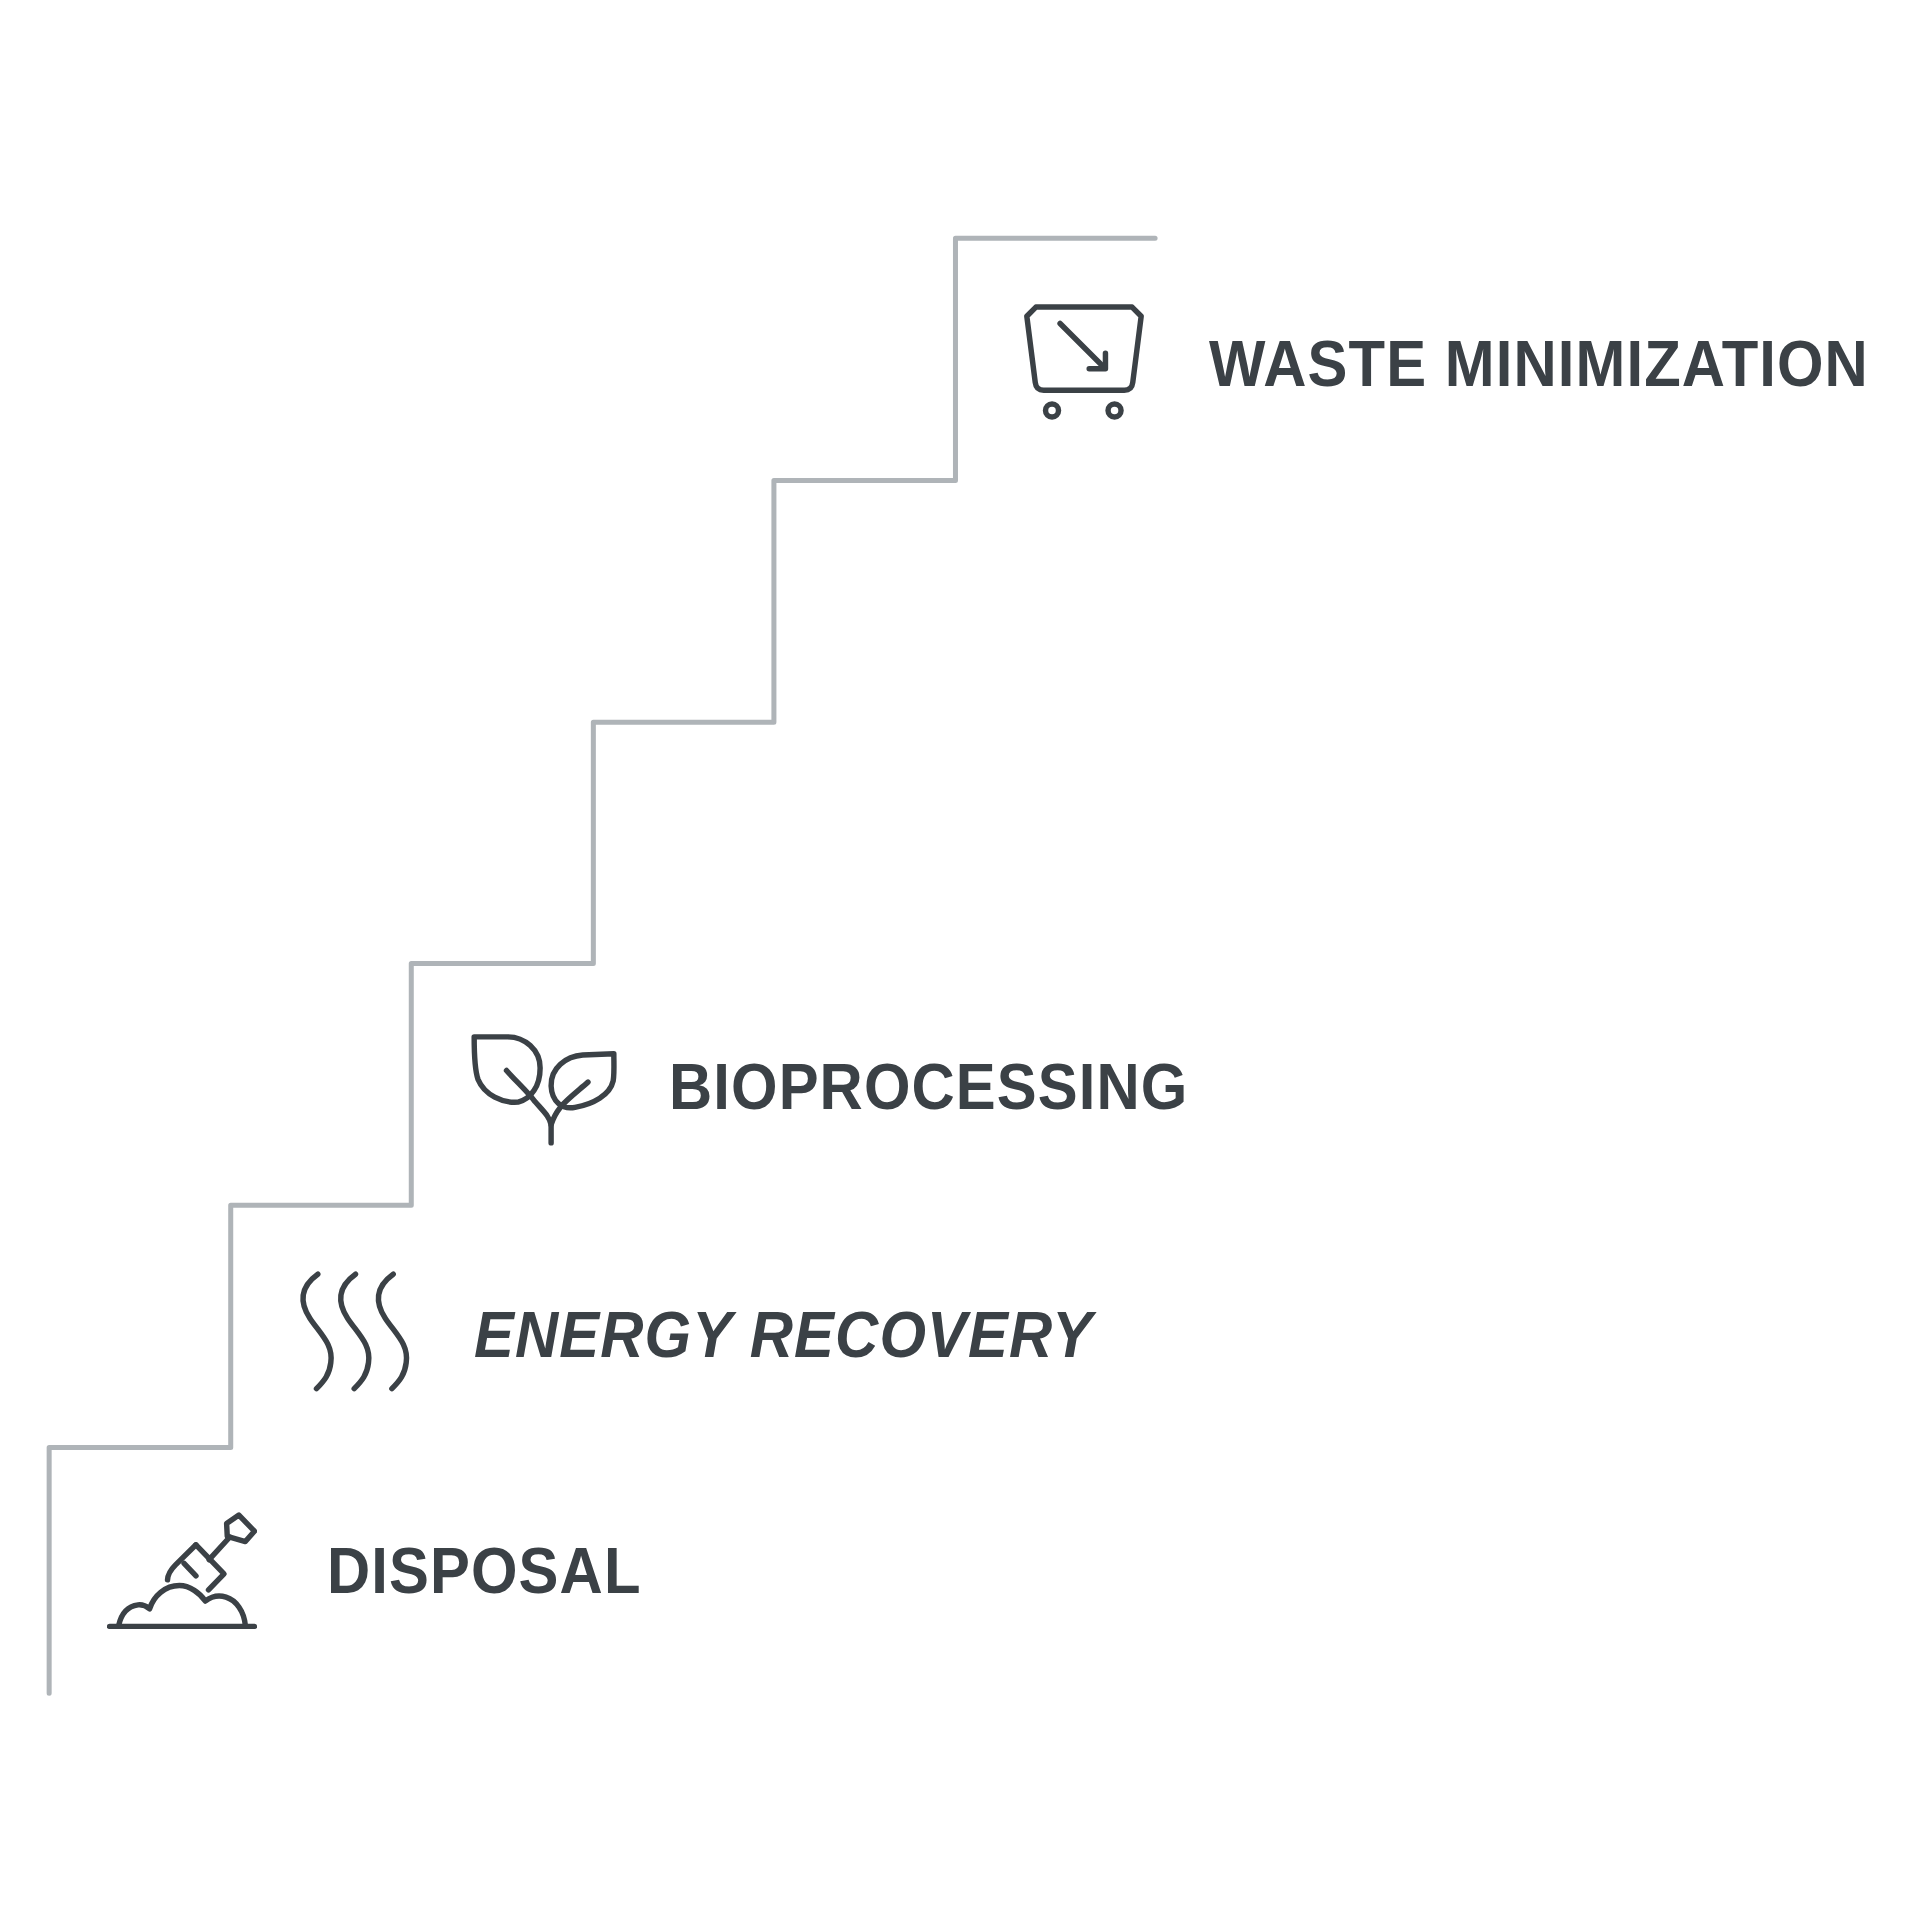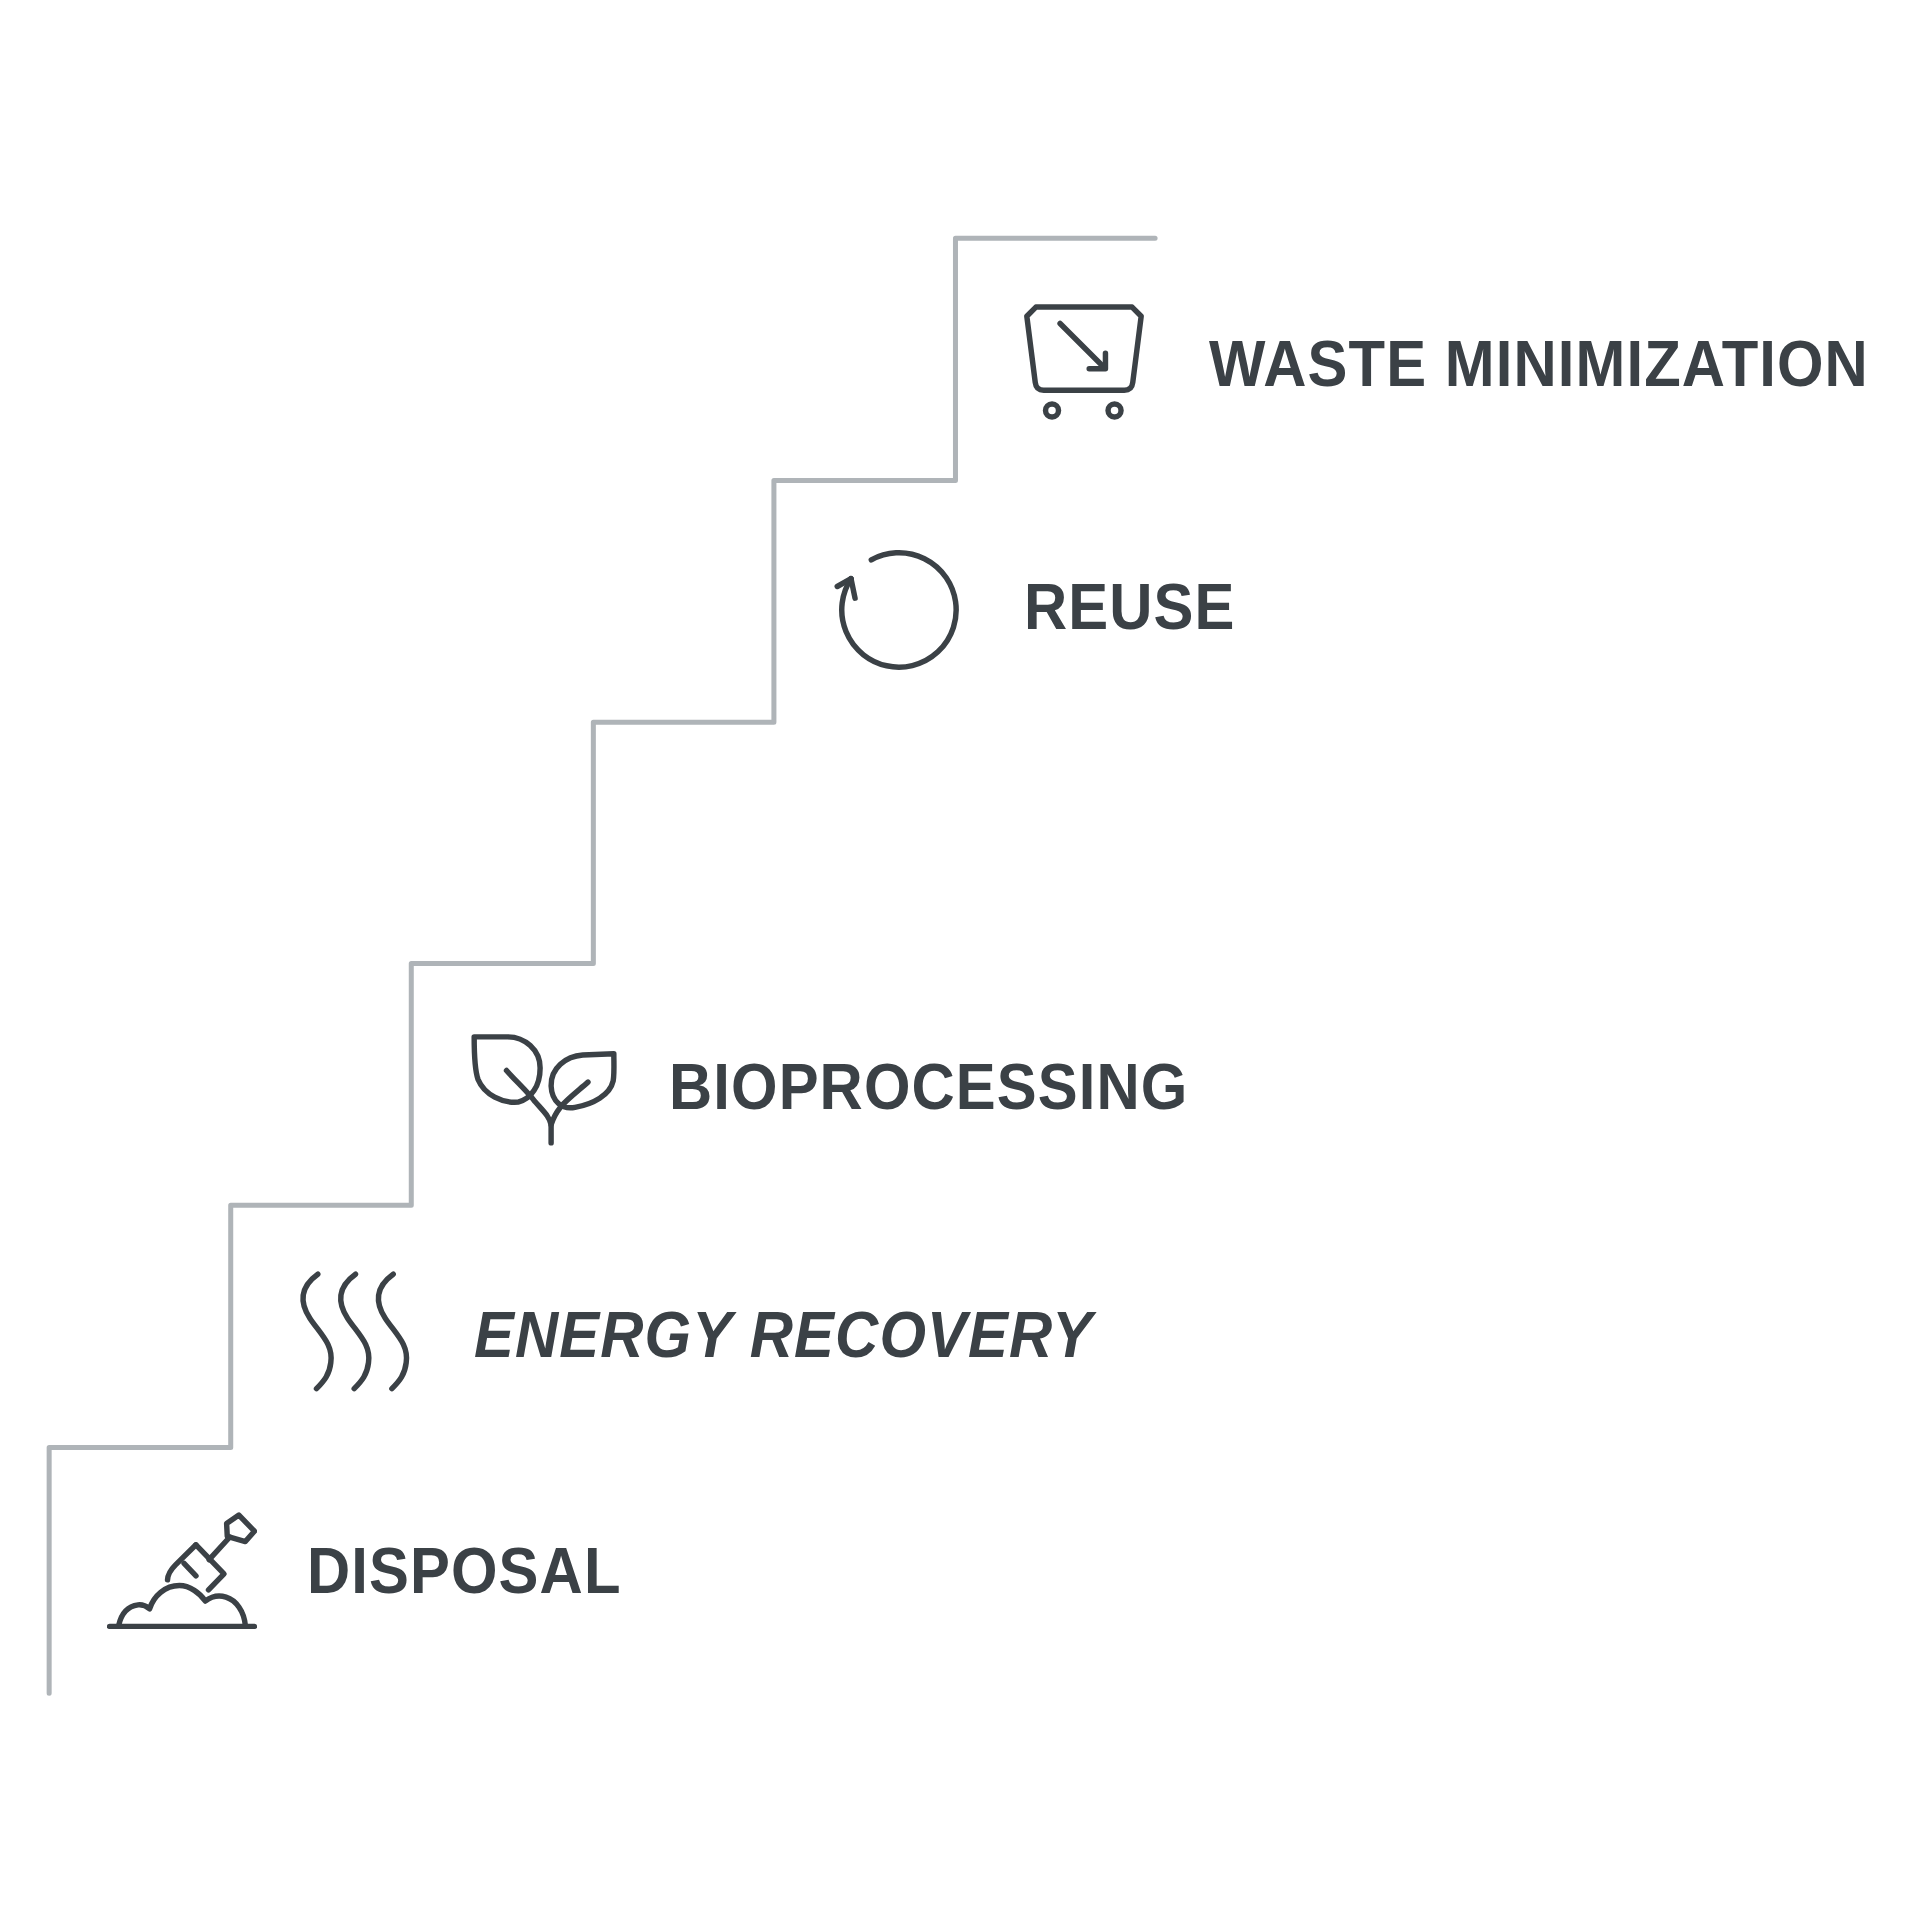--- a/index.html
+++ b/index.html
@@ -60,28 +60,20 @@
     <svg class="icon" width="130" height="130" viewBox="0 0 100 100">
       <path d="M13 7 L87 7 L94 14 L87.5 65 Q86.8 71 81 71 L19 71 Q13.2 71 12.5 65 L6 14 Z"></path>
       <path d="M31.6 19.6 L63 51"></path>
       <path d="M66.5 42.5 L66.5 54.5 L54 54.5"></path>
       <circle cx="25.4" cy="86.5" r="5"></circle>
       <circle cx="73.5" cy="86.5" r="5"></circle>
     </svg>
     <span class="label gap-120">WASTE MINIMIZATION</span>
   </div>
 
-  <div class="row" style="left:834px;top:509px;">
-    <svg class="icon" width="130" height="130" viewBox="0 0 100 100">
-      <path d="M28.7 14.5 A44 44 0 1 1 13.1 29"></path>
-      <path d="M13.1 29 L2.5 35"></path>
-      <path d="M13.1 29 L16.2 44"></path>
-    </svg>
-    <span class="label gap-120">REUSE</span>
-  </div>
 
 
   <div class="row" style="left:469px;top:989px;">
     <svg class="icon" width="150" height="130" viewBox="0 0 116 100">
       <path d="M30 12 C43 12, 55 22, 55 36 C55 50, 48 60, 38 62.5 C26 63.5, 12 57, 7 45 C4.5 38, 4 22, 4 12 Z"></path>
       <path d="M29 38 C36 46, 45 54, 51 62 C58 70, 62.5 74, 63.5 80 C63.5 86, 63.5 90, 63.5 94"></path>
       <path d="M112 25 L88 26 C75 27, 63 36, 63.5 50 C64 62, 72 68.5, 82 66.5 C96 64, 109 57, 111.5 46 C112.5 40, 112 32, 112 25 Z"></path>
       <path d="M92 47 C84 54, 76 60, 71 66 C67 71, 65 75, 63.5 80"></path>
     </svg>
     <span class="label gap-100">BIOPROCESSING</span>
@@ -89,21 +81,21 @@
 
   <div class="row" style="left:284px;top:1237px;font-style:italic;">
     <svg class="icon" width="130" height="130" viewBox="0 0 100 100">
       <path d="M26 4 C12 14, 12 26, 20 38 C28 50, 38 58, 36 72 C35 81, 31 86, 25 92"></path>
       <path d="M55 4 C41 14, 41 26, 49 38 C57 50, 67 58, 65 72 C64 81, 60 86, 54 92"></path>
       <path d="M84 4 C70 14, 70 26, 78 38 C86 50, 96 58, 94 72 C93 81, 89 86, 83 92"></path>
     </svg>
     <span class="label gap-120">ENERGY RECOVERY</span>
   </div>
 
-  <div class="row" style="left:107px;top:1473px;">
+  <div class="row" style="left:107px;top:1473px;gap:20px;">
     <svg class="icon" width="150" height="130" viewBox="0 0 116 100">
       <path d="M102 7.5 L114 20 L107 28 L93 24 L92.5 14 Z"></path>
       <path d="M95 24.5 L79 42"></path>
       <path d="M68.8 30.5 L90.5 53 L78.5 65.3"></path>
       <path d="M68.8 30.5 L53 46 Q47 52 46.8 57.6"></path>
       <path d="M59.6 44.9 L68.8 54.5"></path>
       <path d="M9 93 C11 84, 16 78, 24 77 C27.5 76.6, 30.5 78, 33 80 C36 70, 45 62, 56 62 C64 62, 72 68, 76 74 C80 71, 86 69, 92 71 C100 73.5, 106 82, 107 93"></path>
       <path d="M2 93.6 L114 93.6"></path>
     </svg>
     <span class="label gap-100">DISPOSAL</span>

